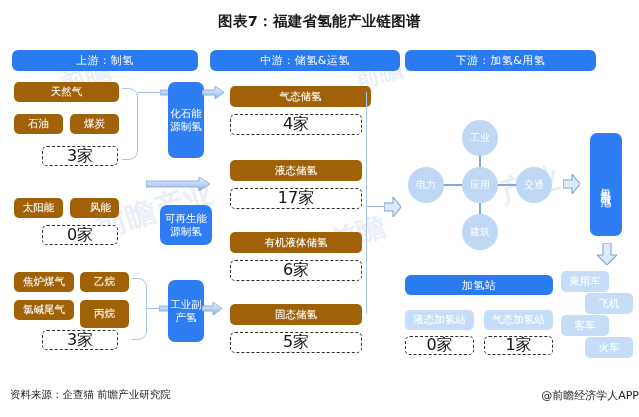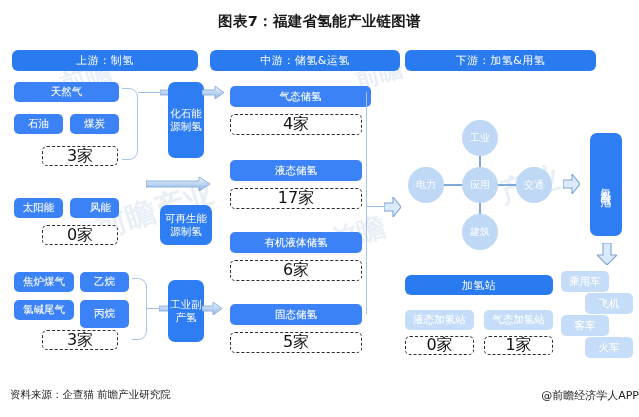--- a/index.html
+++ b/index.html
@@ -11,21 +11,21 @@
   
   .title{left:0;top:12px;width:639px;text-align:center;font-size:14.5px;
          font-weight:bold;color:#1a1a1a;letter-spacing:.3px;}
 
   
   .hdr{height:21px;border-radius:6px;background:#2b7bf0;color:#fff;
        font-size:11px;display:flex;align-items:center;justify-content:center;
        letter-spacing:.5px;}
 
   
-  .lbox{background:#3b82f6;border-radius:5px;color:#fff;font-size:10.5px;
+  .lbox{background:#a16207;border-radius:5px;color:#fff;font-size:10.5px;
         display:flex;align-items:center;justify-content:center;
         text-shadow:0 0 1px rgba(255,255,255,.35);}
   .lbox.pale{background:#c5ddf8;}
 
   
   .cbox{background:#fff;border:1.3px dashed #2b2b2b;border-radius:5px;
         color:#111;font-size:16px;display:flex;align-items:center;
         justify-content:center;}
 
   

